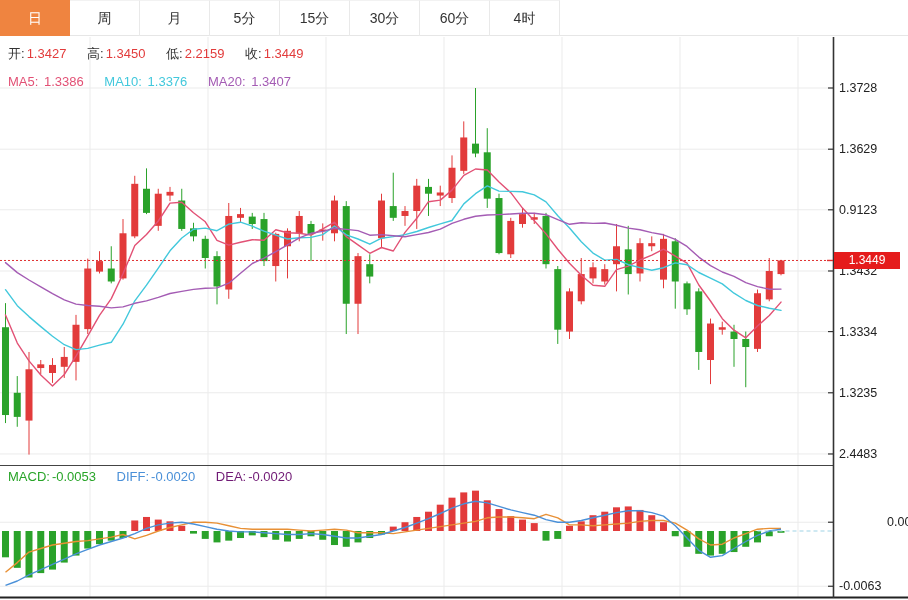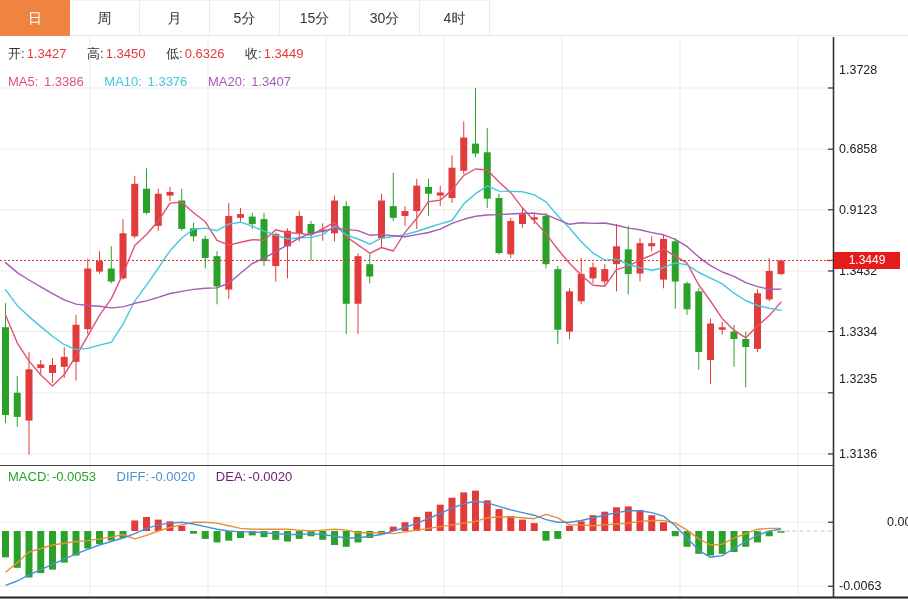--- a/index.html
+++ b/index.html
@@ -38,27 +38,28 @@
 
 <div id="app">
 
   <div class="tabbar">
       <div class="tab active" style="background: rgb(239, 132, 64);">日</div>
       <div class="tab">周</div>
       <div class="tab">月</div>
       <div class="tab">5分</div>
       <div class="tab">15分</div>
       <div class="tab">30分</div>
+      <div class="tab">60分</div>
       <div class="tab">4时</div>
     </div>
 
   <div class="hdr hdr1">
     <span class="pair"><span class="lbl" style="color: rgb(51, 51, 51);">开:</span><span class="val red-val" style="color: rgb(226, 59, 59);">1.3427</span></span>
     <span class="pair"><span class="lbl" style="color: rgb(51, 51, 51);">高:</span><span class="val red-val" style="color: rgb(226, 59, 59);">1.3450</span></span>
-    <span class="pair"><span class="lbl" style="color: rgb(51, 51, 51);">低:</span><span class="val red-val" style="color: rgb(226, 59, 59);">0.6326</span></span>
+    <span class="pair"><span class="lbl" style="color: rgb(51, 51, 51);">低:</span><span class="val red-val" style="color: rgb(226, 59, 59);">2.2159</span></span>
     <span class="pair"><span class="lbl" style="color: rgb(51, 51, 51);">收:</span><span class="val red-val" style="color: rgb(226, 59, 59);">1.3449</span></span>
   </div>
 
   <div class="hdr hdr2">
     <span class="pair c-ma5" style="color: rgb(226, 81, 117);"><span class="lbl">MA5:</span> <span>1.3386</span></span>
     <span class="pair c-ma10" style="color: rgb(66, 200, 220);"><span class="lbl">MA10:</span> <span>1.3376</span></span>
     <span class="pair c-ma20" style="color: rgb(164, 92, 180);"><span class="lbl">MA20:</span> <span>1.3407</span></span>
   </div>
 
   <div class="hdr hdrM">
@@ -331,22 +332,22 @@
         <line x1="828" y1="392.77260000000075" x2="833" y2="392.77260000000075" stroke="#333333" stroke-width="1.2"></line>
         <line x1="828" y1="453.9743999999995" x2="833" y2="453.9743999999995" stroke="#333333" stroke-width="1.2"></line>
         <line x1="828" y1="522.228" x2="833" y2="522.228" stroke="#333333" stroke-width="1.2"></line>
         <line x1="828" y1="586.2636" x2="833" y2="586.2636" stroke="#333333" stroke-width="1.2"></line>
         <line x1="827" y1="260.47780000000023" x2="833" y2="260.47780000000023" stroke="#e03030" stroke-width="1.4"></line>
       </g>
     </svg>
 
   <div class="price-tag" style="background: rgb(229, 28, 28); top: 252px;"><span>1.3449</span></div>
 
-<div class="alabel" style="top: 62px;">1.3728</div>
-    <div class="alabel" style="top: 141px;">0.6858</div>
+<div class="alabel" style="top: 80px;">1.3728</div>
+    <div class="alabel" style="top: 141px;">1.3629</div>
     <div class="alabel" style="top: 202px;">0.9123</div>
     <div class="alabel" style="top: 263px;">1.3432</div>
     <div class="alabel" style="top: 324px;">1.3334</div>
-    <div class="alabel" style="top: 371px;">1.3235</div>
-    <div class="alabel" style="top: 446px;">1.3136</div>
+    <div class="alabel" style="top: 385px;">1.3235</div>
+    <div class="alabel" style="top: 446px;">2.4483</div>
     <div class="alabel" style="top: 514px; margin-left: 48px;">0.0010</div>
     <div class="alabel" style="top: 578px;">-0.0063</div>
   </div>
 
 </body></html>

